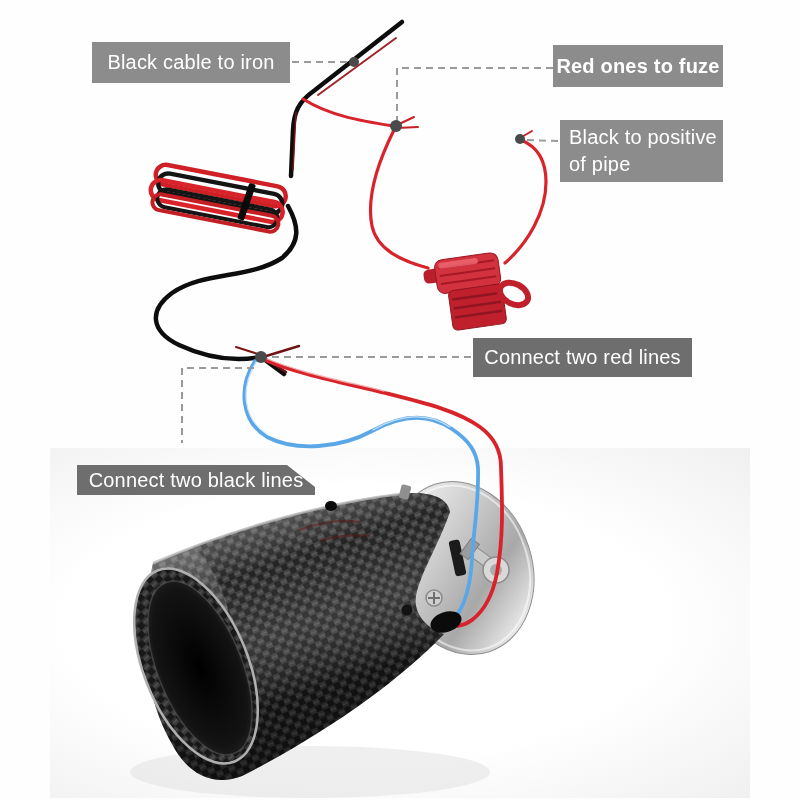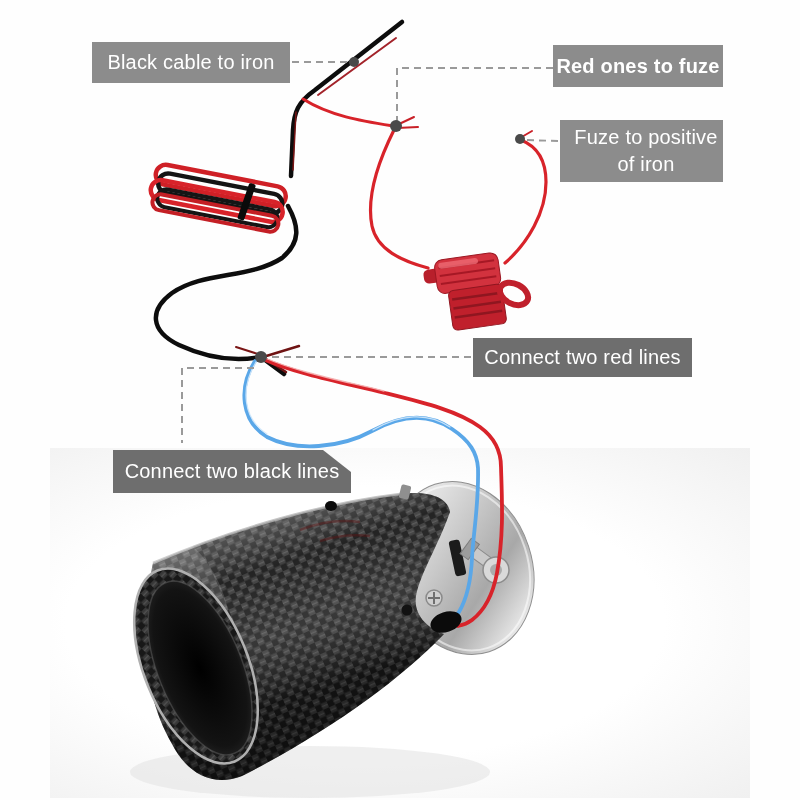--- a/index.html
+++ b/index.html
@@ -3,29 +3,29 @@
 <meta charset="utf-8">
 <style>
   html,body{margin:0;padding:0;}
   body{width:800px;height:800px;background:#fefefe;font-family:"Liberation Sans",sans-serif;overflow:hidden;}
   #stage{position:relative;width:800px;height:800px;}
   .photo-bg{position:absolute;left:50px;top:448px;width:700px;height:350px;
     background:radial-gradient(ellipse at 45% 50%, #ffffff 55%, #f0f0f0 100%);}
   svg{position:absolute;left:0;top:0;}
   .label{position:absolute;color:#fff;font-size:20px;display:flex;align-items:center;
     justify-content:center;letter-spacing:.2px;z-index:5;}
-  .lb-light{background:#8c8c8c;text-align:center;}
+  .lb-light{background:#8c8c8c;}
   .lb-dark{background:#6e6e6e;}
   .lb1{left:92px;top:42px;width:198px;height:41px;}
   .lb2{left:553px;top:45px;width:170px;height:42px;font-weight:bold;}
   .lb3{left:560px;top:120px;width:163px;height:62px;justify-content:flex-start;
        padding-left:9px;box-sizing:border-box;line-height:27px;}
   .lb4{left:473px;top:338px;width:219px;height:39px;}
-  .lb5{left:77px;top:450px;width:238px;height:43px;
-       clip-path:polygon(0 0, calc(100% - 28px) 0, 100% 22px, 100% 100%, 0 100%);margin-left:36px;}
+  .lb5{left:77px;top:465px;width:238px;height:30px;
+       clip-path:polygon(0 0, calc(100% - 28px) 0, 100% 22px, 100% 100%, 0 100%);}
 </style>
 </head>
 <body>
 
 <div id="stage">
   <div class="photo-bg"></div>
 
   <svg width="800" height="800" viewBox="0 0 800 800">
     <defs>
       <pattern id="cfweave" width="13" height="13" patternUnits="userSpaceOnUse" patternTransform="rotate(-24)">
@@ -162,16 +162,16 @@
     <g fill="#4a4a4a">
       <circle cx="354" cy="62" r="5"></circle>
       <circle cx="396" cy="126" r="6"></circle>
       <circle cx="520" cy="139" r="5"></circle>
       <circle cx="261" cy="357" r="6"></circle>
     </g>
   </svg>
 
   <div class="label lb-light lb1">Black cable to iron</div>
   <div class="label lb-light lb2">Red ones to fuze</div>
-  <div class="label lb-light lb3">Fuze to positive of iron</div>
+  <div class="label lb-light lb3">Black to positive of pipe</div>
   <div class="label lb-dark lb4">Connect two red lines</div>
   <div class="label lb-dark lb5">Connect two black lines</div>
 </div>
 
 </body></html>

